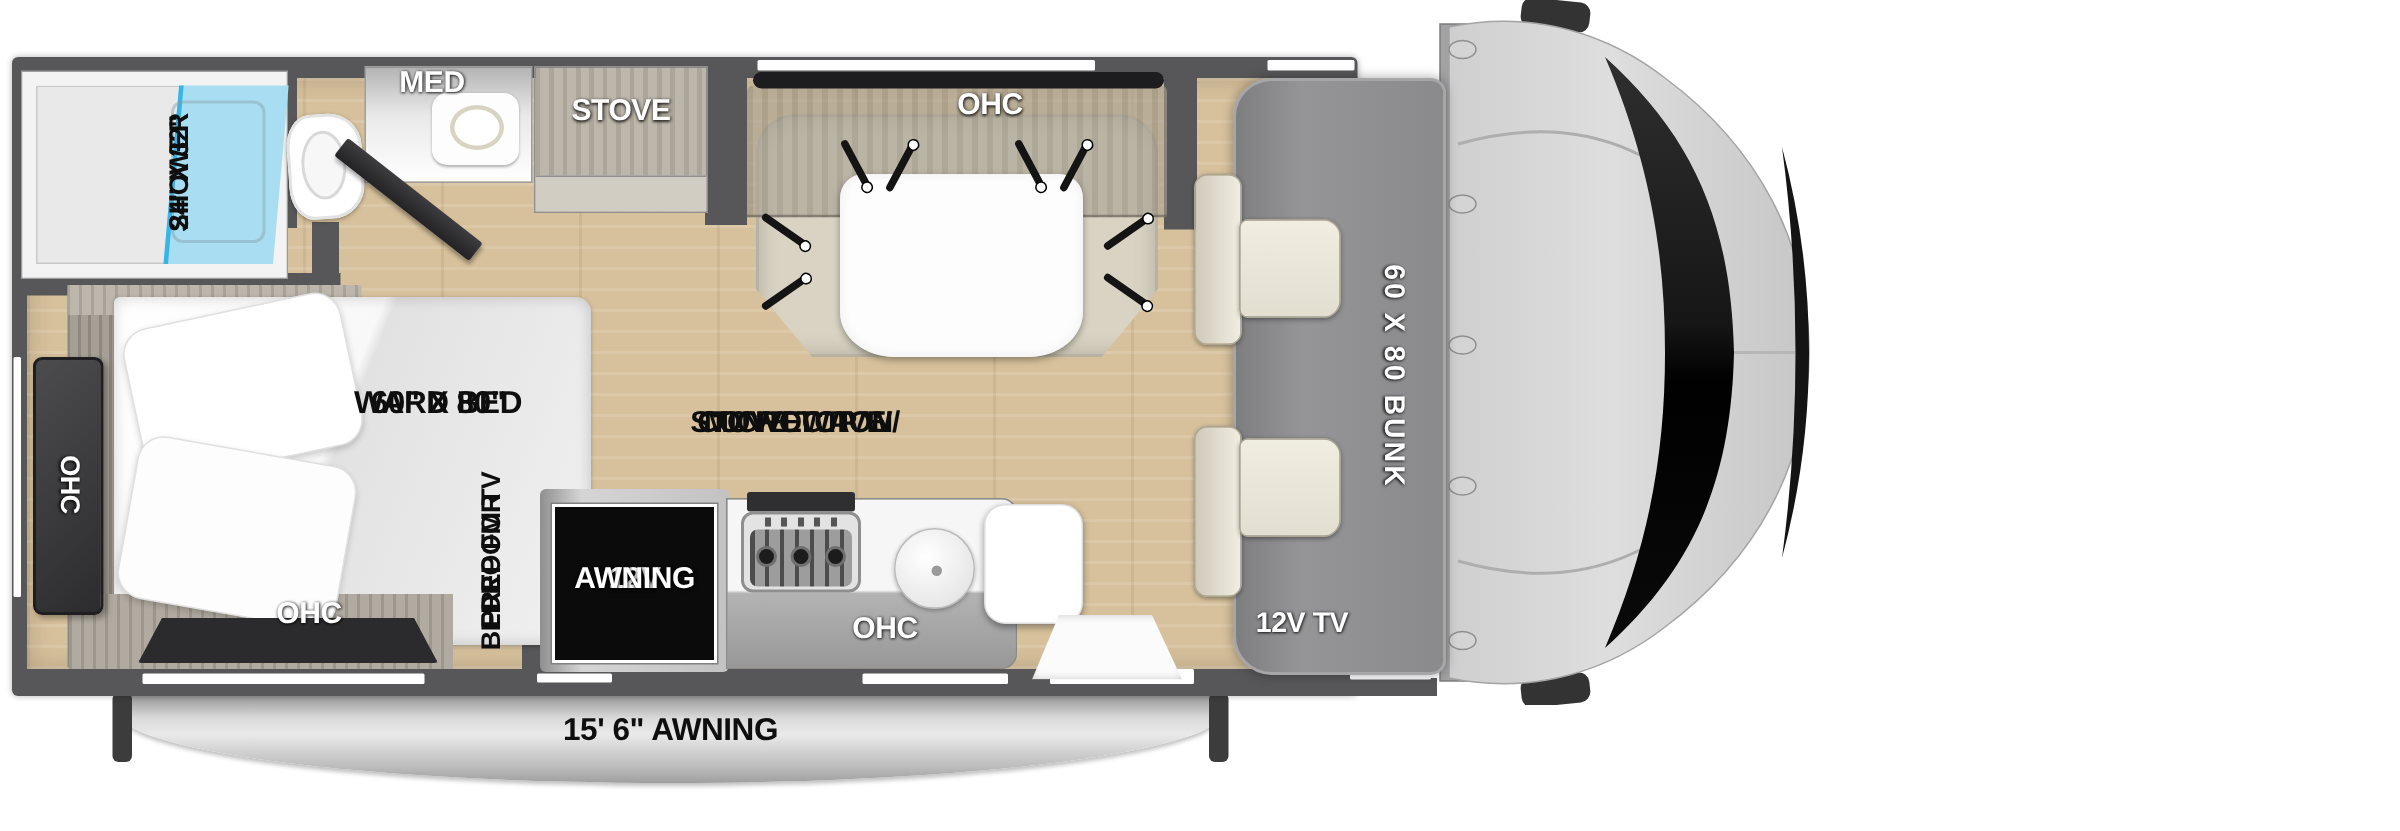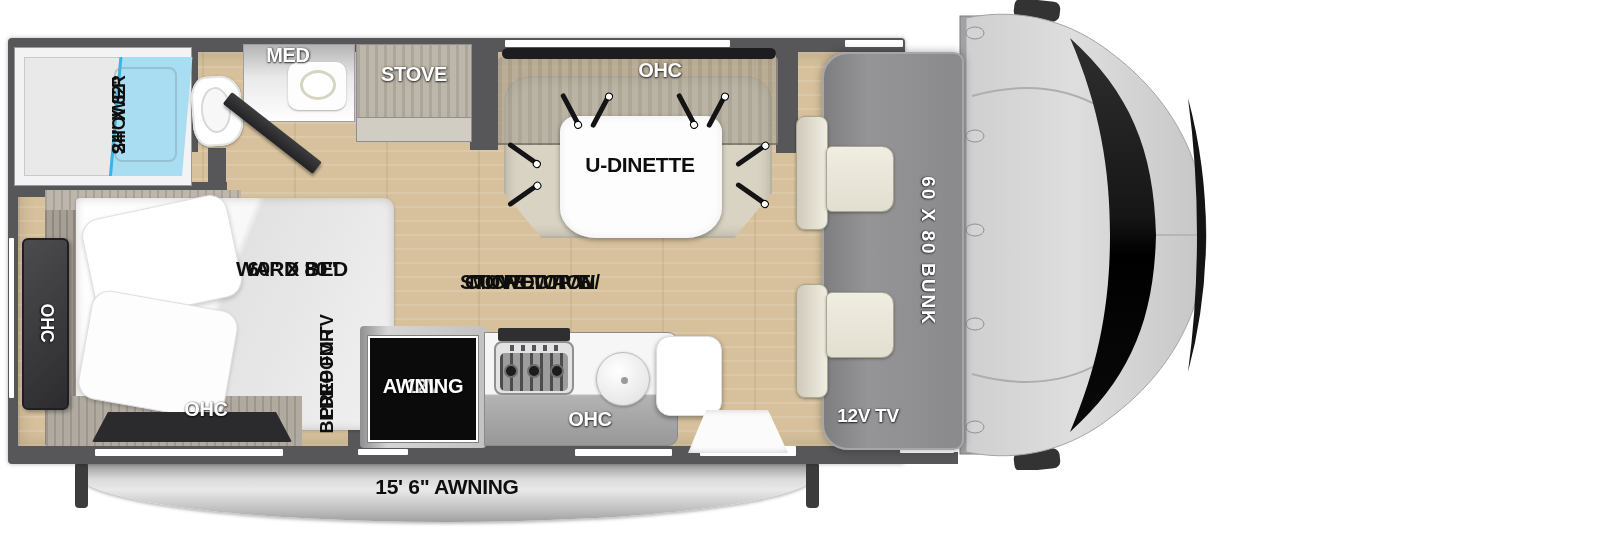--- a/index.html
+++ b/index.html
@@ -219,21 +219,20 @@
   <div class="ward">
     <div class="ward-front"></div>
   </div>
   <div class="ward-lbl lbl lbl-w">STOVE</div>
 
   <div class="dinette-bench"></div>
   <div class="dinette-ohc-band"></div>
   <div class="dinette-topper"></div>
   <div class="dinette-table"></div>
   <div class="dinette-ohc-lbl lbl lbl-w">OHC</div>
-  <div class="dinette-lbl lbl lbl-b">U-DINETTE</div>
   <div class="belt b1"></div>
   <div class="belt b2"></div>
   <div class="belt b3"></div>
   <div class="belt b4"></div>
   <div class="belt b5"></div>
   <div class="belt b6"></div>
   <div class="belt b7"></div>
   <div class="belt b8"></div>
 
   <div class="headboard"></div>

